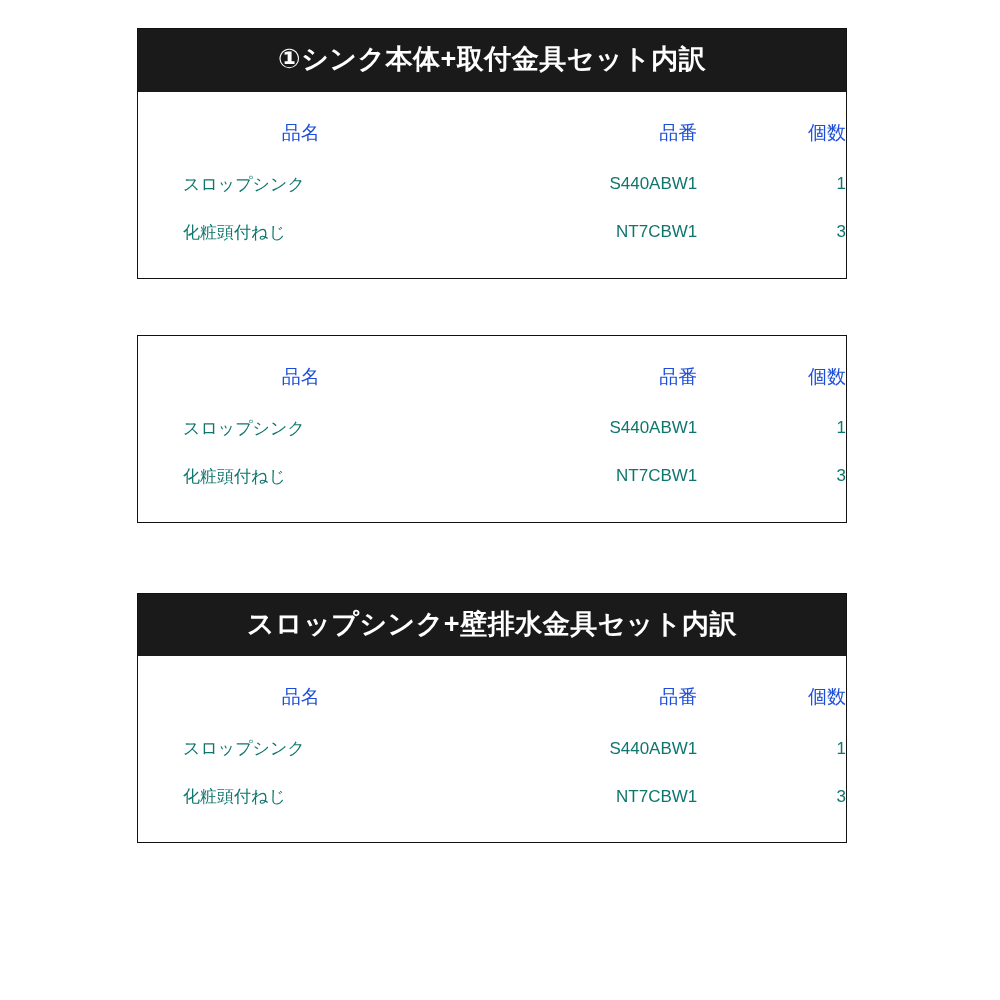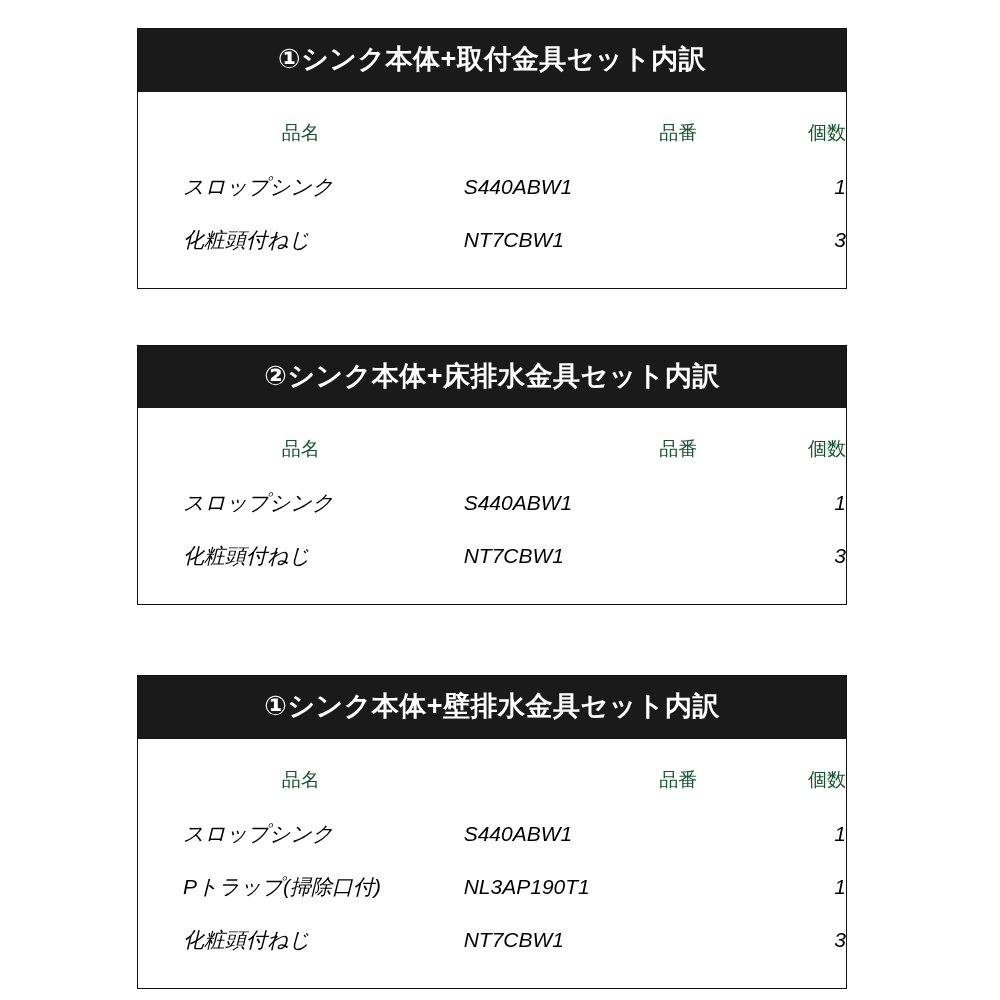--- a/index.html
+++ b/index.html
@@ -50,32 +50,31 @@
     border-collapse: collapse;
     table-layout: fixed;
   }
   th, td {
     border: none;
     font-weight: normal;
     padding: 0;
   }
   thead th {
     font-size: 19px;
-    color: #14532d;
+    color: #1d4ed8;
     padding: 22px 0 14px 0;
     text-align: center;
   }
   tbody td {
-    font-size: 21px;
-    color: #000000;
+    font-size: 17px;
+    color: #0f766e;
     padding: 13px 0 12px 0;
-    font-style: italic;
   }
   .col-name   { width: 46%; text-align: left; padding-left: 45px !important; }
-  .col-code   { width: 33%; text-align: left; }
+  .col-code   { width: 33%; text-align: right; }
   .col-qty    { width: 21%; text-align: right; }
 
   thead .col-name { text-align: center; padding-left: 0 !important; }
   thead .col-code { text-align: right; }
 </style>
 </head>
 <body>
 
 <div class="page">
 
@@ -102,21 +101,20 @@
             <td class="col-qty">3</td>
           </tr>
         </tbody>
       </table>
     </div>
   </div>
 
   <div class="block-spacer-1"></div>
 
   <div class="table-block">
-    <div class="table-title">②シンク本体+床排水金具セット内訳</div>
     <div class="table-body">
       <table>
         <thead>
           <tr>
             <th class="col-name">品名</th>
             <th class="col-code">品番</th>
             <th class="col-qty">個数</th>
           </tr>
         </thead>
         <tbody>
@@ -131,42 +129,37 @@
             <td class="col-qty">3</td>
           </tr>
         </tbody>
       </table>
     </div>
   </div>
 
   <div class="block-spacer-2"></div>
 
   <div class="table-block">
-    <div class="table-title">①シンク本体+壁排水金具セット内訳</div>
+    <div class="table-title">スロップシンク+壁排水金具セット内訳</div>
     <div class="table-body">
       <table>
         <thead>
           <tr>
             <th class="col-name">品名</th>
             <th class="col-code">品番</th>
             <th class="col-qty">個数</th>
           </tr>
         </thead>
         <tbody>
           <tr>
             <td class="col-name">スロップシンク</td>
             <td class="col-code">S440ABW1</td>
             <td class="col-qty">1</td>
           </tr>
           <tr>
-            <td class="col-name">Pトラップ(掃除口付)</td>
-            <td class="col-code">NL3AP190T1</td>
-            <td class="col-qty">1</td>
-          </tr>
-          <tr>
             <td class="col-name">化粧頭付ねじ</td>
             <td class="col-code">NT7CBW1</td>
             <td class="col-qty">3</td>
           </tr>
         </tbody>
       </table>
     </div>
   </div>
 
 </div>

